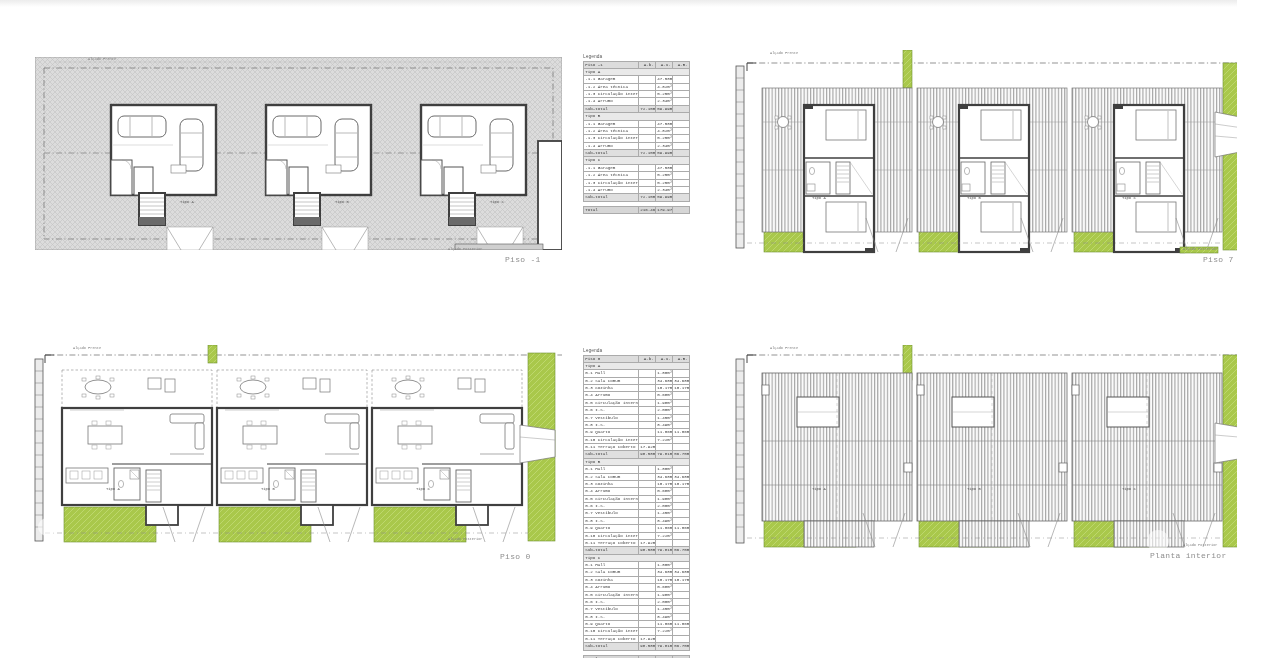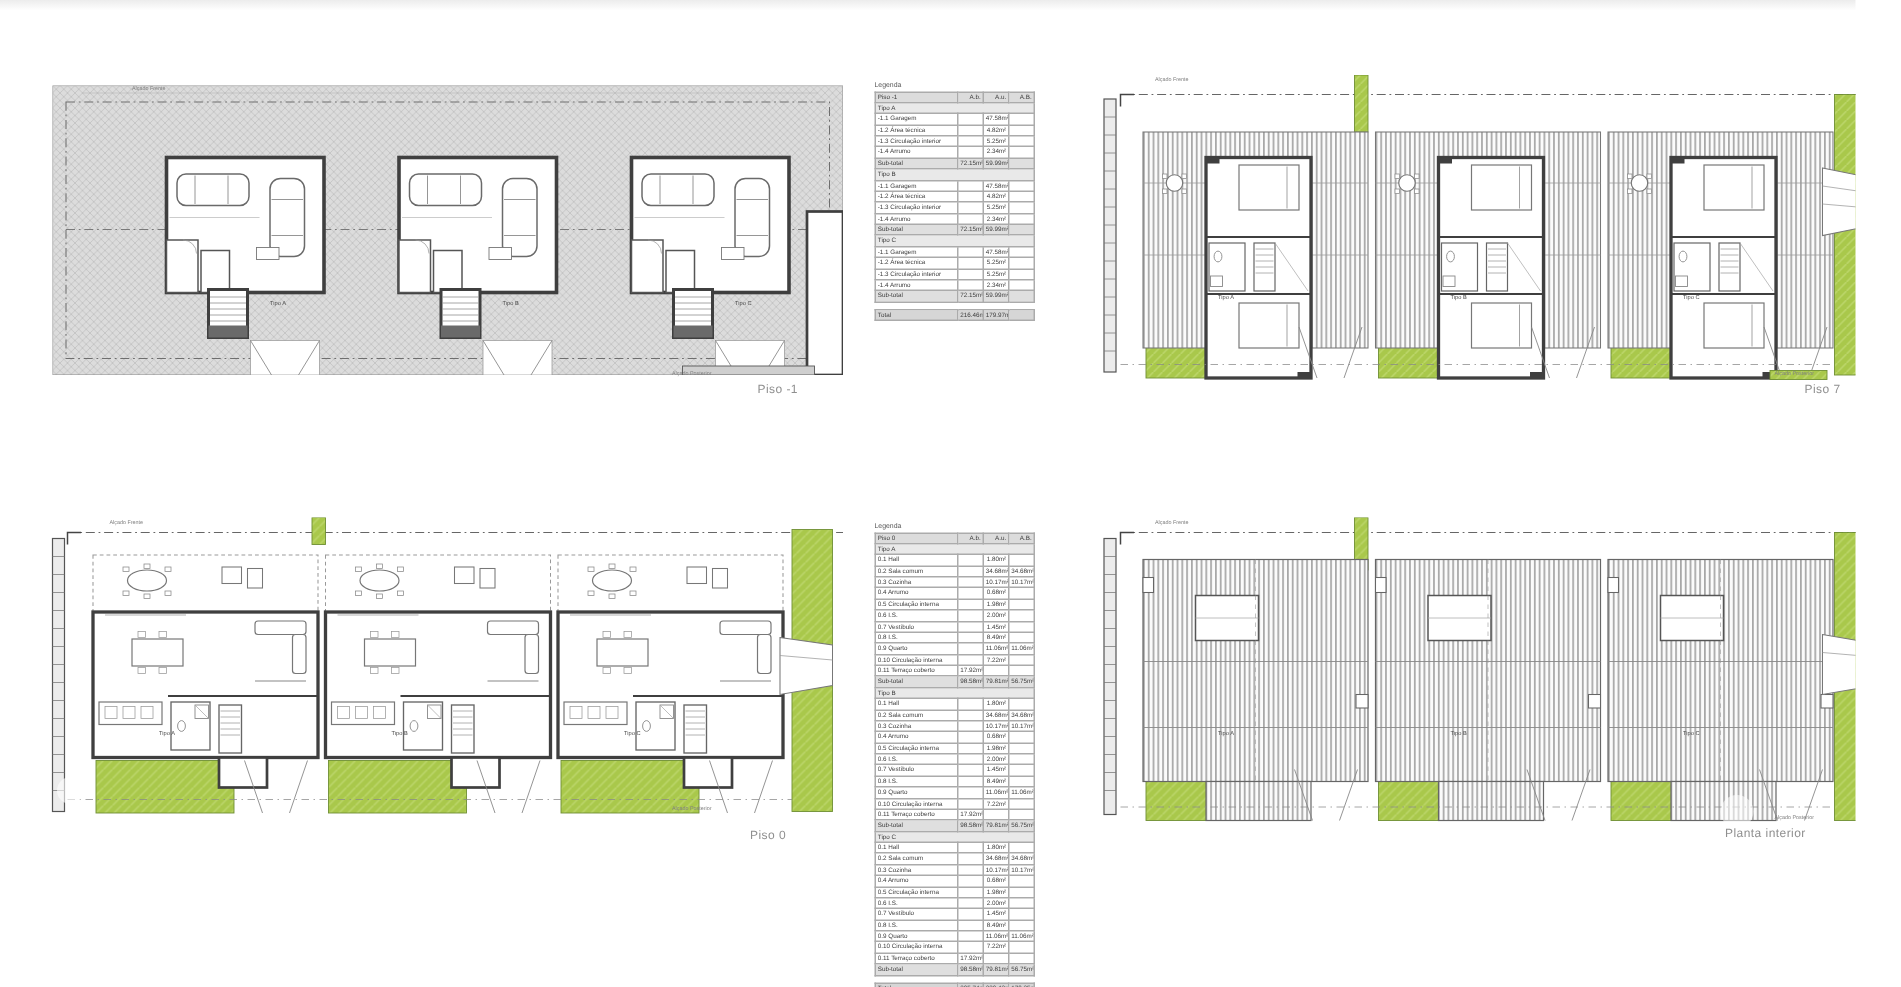--- a/index.html
+++ b/index.html
@@ -1,17 +1,17 @@
 <!DOCTYPE html>
 <html><head>
 <meta charset="utf-8">
 <style>
   html,body{margin:0;padding:0;background:#fff;}
   body{font-family:"Liberation Sans",sans-serif;}
-  .page{position:relative;width:1237px;height:658px;background:#fff;overflow:hidden;}
+  .page{position:relative;width:1237px;height:658px;background:#fff;overflow:hidden;font-family:Liberation Mono, monospace;}
   .top-fade{position:absolute;left:0;top:0;width:1267px;height:7px;
     background:linear-gradient(#ececec,#ffffff);}
   .plan{position:absolute;}
   .plan svg{display:block;}
   .lbl{position:absolute;white-space:nowrap;}
   .plan-label{font-size:8px;color:#8f8f8f;letter-spacing:.3px;}
   .tiny{font-size:3.6px;color:#808080;}
   .unit-lbl{font-size:3.8px;color:#4d4d4d;}
   .legend{position:absolute;width:106px;}
   .legend-title{font-size:4.6px;color:#555;margin:0 0 1.5px 0;}

